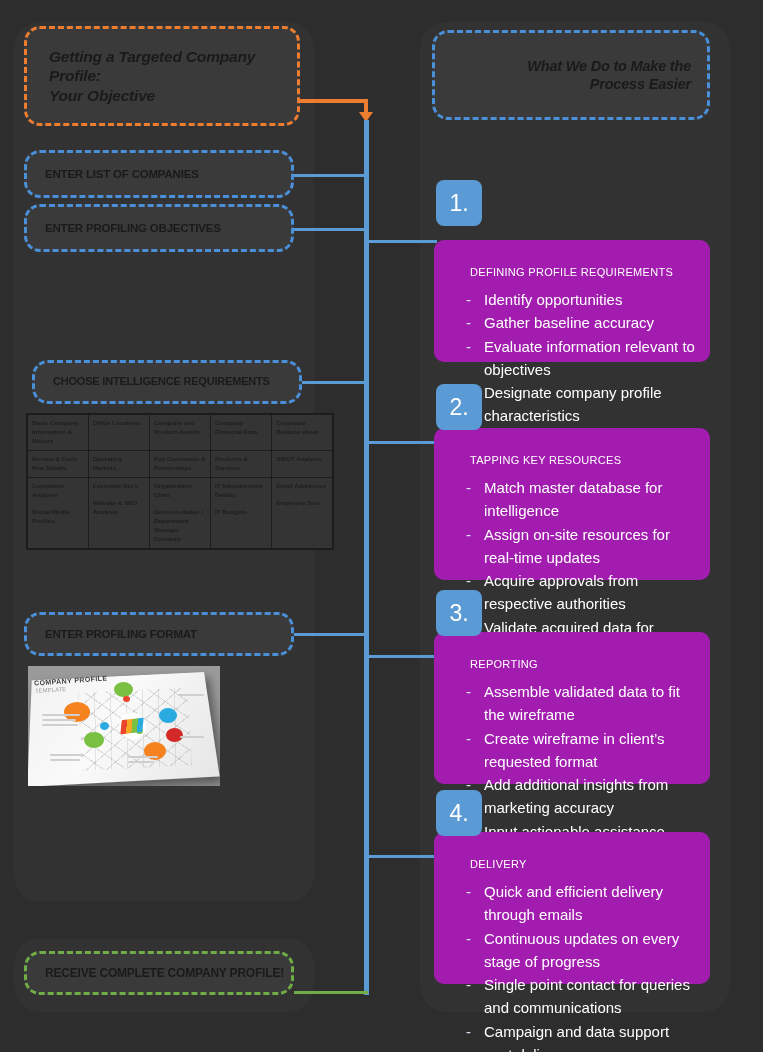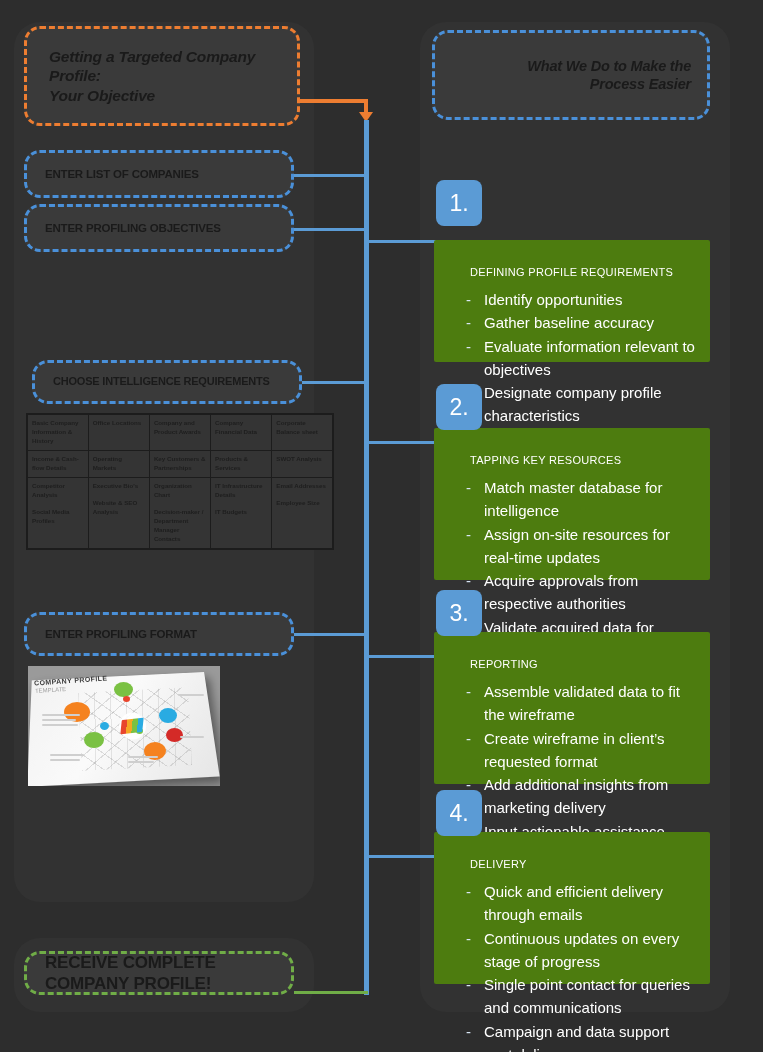--- a/index.html
+++ b/index.html
@@ -57,21 +57,21 @@
   #box-objectives{ left:24px; top:204px; width:270px; height:48px; }
   #box-intel     { left:32px; top:360px; width:270px; height:44px; }
   #box-format    { left:24px; top:612px; width:270px; height:44px; }
   #box-receive   { left:24px; top:951px; width:270px; height:44px; }
 
   #box-list .txt,#box-objectives .txt,#box-intel .txt,
   #box-format .txt,#box-receive .txt{
     font-size:11.5px;padding-left:18px;
   }
   #box-intel .txt{font-size:11px;}
-  #box-receive .txt{font-size:17px;}
+  #box-receive .txt{font-size:12px;}
 
   
   #req-table{
     position:absolute;left:26px;top:413px;width:308px;
     border-collapse:collapse;
     border:2px solid #1c1c1c;
     background:#343434;
     table-layout:fixed;
   }
   #req-table td{
@@ -125,22 +125,22 @@
     transform:rotate(-6deg) skewX(-12deg);
     border-radius:1px;
   }
   #thumb .bar{
     position:absolute;background:#cfcfcf;height:2px;border-radius:1px;
   }
 
   
   .step{
     position:absolute;
-    background:#4d7c0f;
-    border-radius:2px;
+    background:#a21caf;
+    border-radius:10px;
     color:#ffffff;
     box-sizing:border-box;
   }
   .step .st-title{
     font-size:11px;
     font-weight:normal;
     letter-spacing:.3px;
     padding:26px 0 10px 36px;
   }
   .step ul{
@@ -352,21 +352,21 @@
       <li>Validate acquired data for relevance and accuracy</li>
     </ul>
 </div>
 
 <div class="num" id="num3">3.</div>
 <div class="step" id="step3">
   <div class="st-title">REPORTING</div>
   <ul>
       <li>Assemble validated data to fit the wireframe</li>
       <li>Create wireframe in client’s requested format</li>
-      <li>Add additional insights from marketing delivery</li>
+      <li>Add additional insights from marketing accuracy</li>
       <li>Input actionable assistance specific to sales/marketing/decision-making</li>
     </ul>
 </div>
 
 <div class="num" id="num4">4.</div>
 <div class="step" id="step4">
   <div class="st-title">DELIVERY</div>
   <ul>
       <li>Quick and efficient delivery through emails</li>
       <li>Continuous updates on every stage of progress</li>

